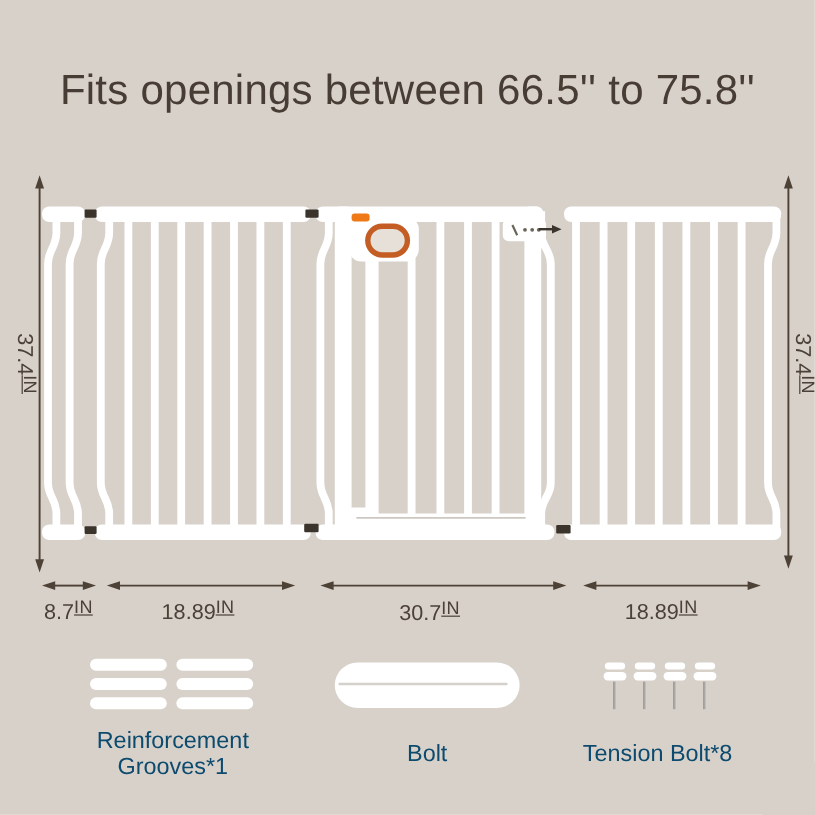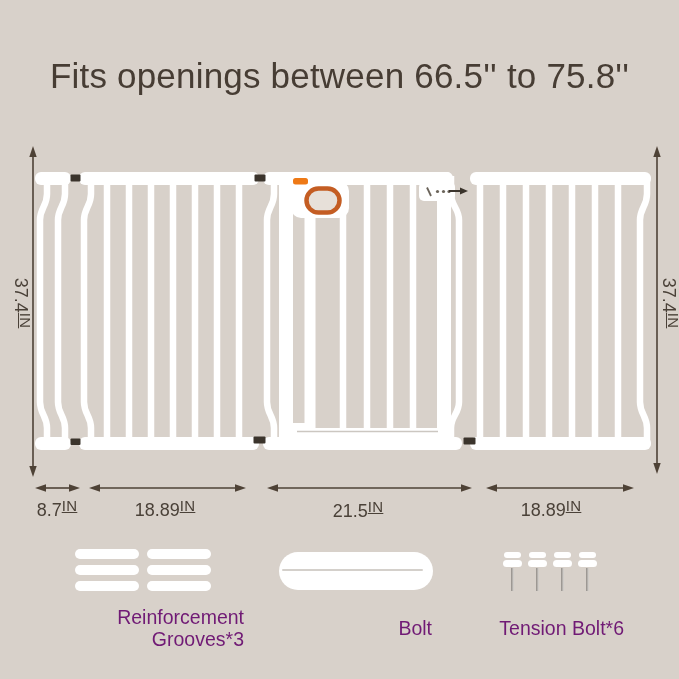--- a/index.html
+++ b/index.html
@@ -35,22 +35,22 @@
     letter-spacing:0.3px;
     text-decoration:underline;
   }
   .dim-vert{
     width:90px;height:22px;
     transform:rotate(90deg);
   }
   .acc-label{
     position:absolute;
     font-size:19.5px;
-    color:#701a75;
-    text-align:right;
+    color:#0c4a6e;
+    text-align:center;
     line-height:22px;
   }
   .grooves{
     position:absolute;left:75px;top:549px;
     display:flex;gap:8px;
   }
   .groove-col{display:flex;flex-direction:column;gap:6px;}
   .groove-bar{width:64px;height:10px;border-radius:5px;background:#ffffff;}
   .pedal{
     position:absolute;left:279px;top:552px;
@@ -214,41 +214,41 @@
     <span>37.4</span><span class="sup">IN</span>
   </div>
 
   <div class="dim-label" style="left:17px;top:500px;width:80px;">
     <span>8.7</span><span class="sup">IN</span>
   </div>
   <div class="dim-label" style="left:125px;top:500px;width:80px;">
     <span>18.89</span><span class="sup">IN</span>
   </div>
   <div class="dim-label" style="left:318px;top:501px;width:80px;">
-    <span>21.5</span><span class="sup">IN</span>
+    <span>30.7</span><span class="sup">IN</span>
   </div>
   <div class="dim-label" style="left:511px;top:500px;width:80px;">
     <span>18.89</span><span class="sup">IN</span>
   </div>
 
   <div class="grooves">
     <div class="groove-col">
       <div class="groove-bar"></div>
       <div class="groove-bar"></div>
       <div class="groove-bar"></div>
     </div>
     <div class="groove-col">
       <div class="groove-bar"></div>
       <div class="groove-bar"></div>
       <div class="groove-bar"></div>
     </div>
   </div>
   <div class="acc-label" style="left:44px;top:606px;width:200px;">
     <div>Reinforcement</div>
-    <div>Grooves*3</div>
+    <div>Grooves*1</div>
   </div>
 
   <div class="pedal">
     <div class="pedal-line"></div>
   </div>
   <div class="acc-label" style="left:280px;top:617px;width:152px;">Bolt</div>
 
   <div class="bolts">
     <div class="bolt">
       <div class="bolt-cap-top"></div>
@@ -264,15 +264,15 @@
       <div class="bolt-cap-top"></div>
       <div class="bolt-cap-bottom"></div>
       <div class="bolt-shaft"></div>
     </div>
     <div class="bolt">
       <div class="bolt-cap-top"></div>
       <div class="bolt-cap-bottom"></div>
       <div class="bolt-shaft"></div>
     </div>
   </div>
-  <div class="acc-label" style="left:472px;top:617px;width:152px;">Tension Bolt*6</div>
+  <div class="acc-label" style="left:472px;top:617px;width:152px;">Tension Bolt*8</div>
 
 </div>
 
 </body></html>

